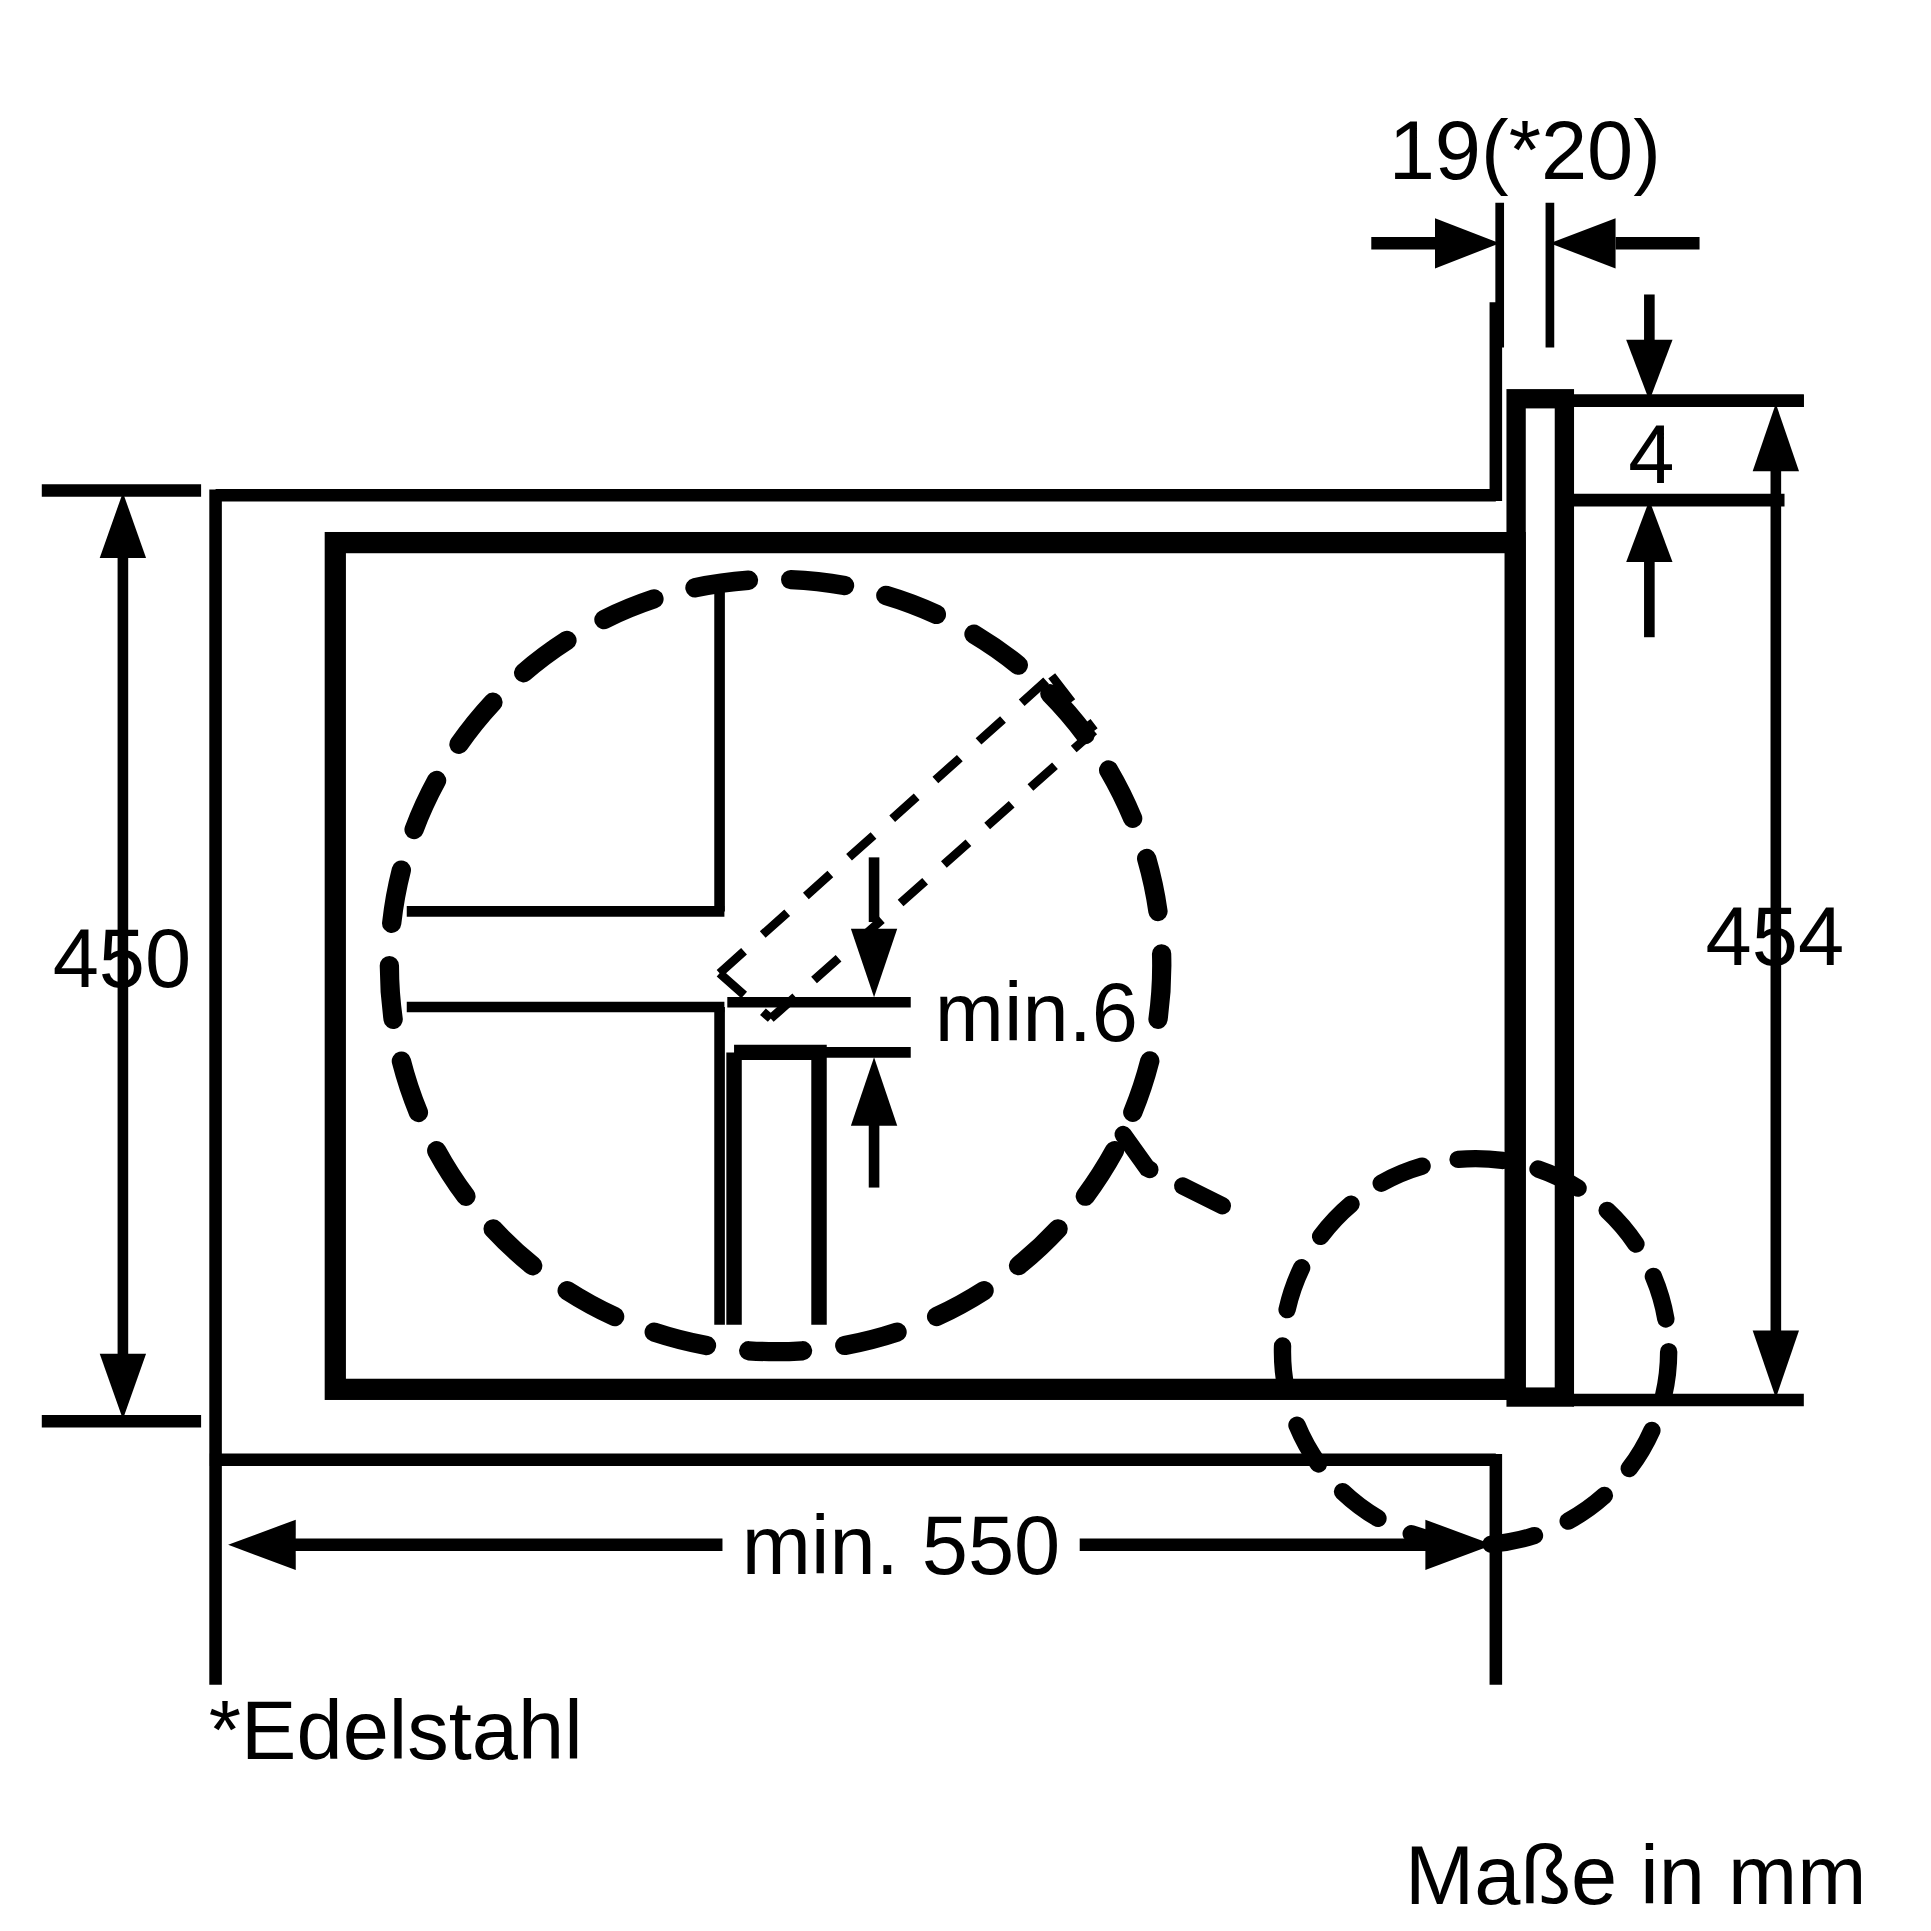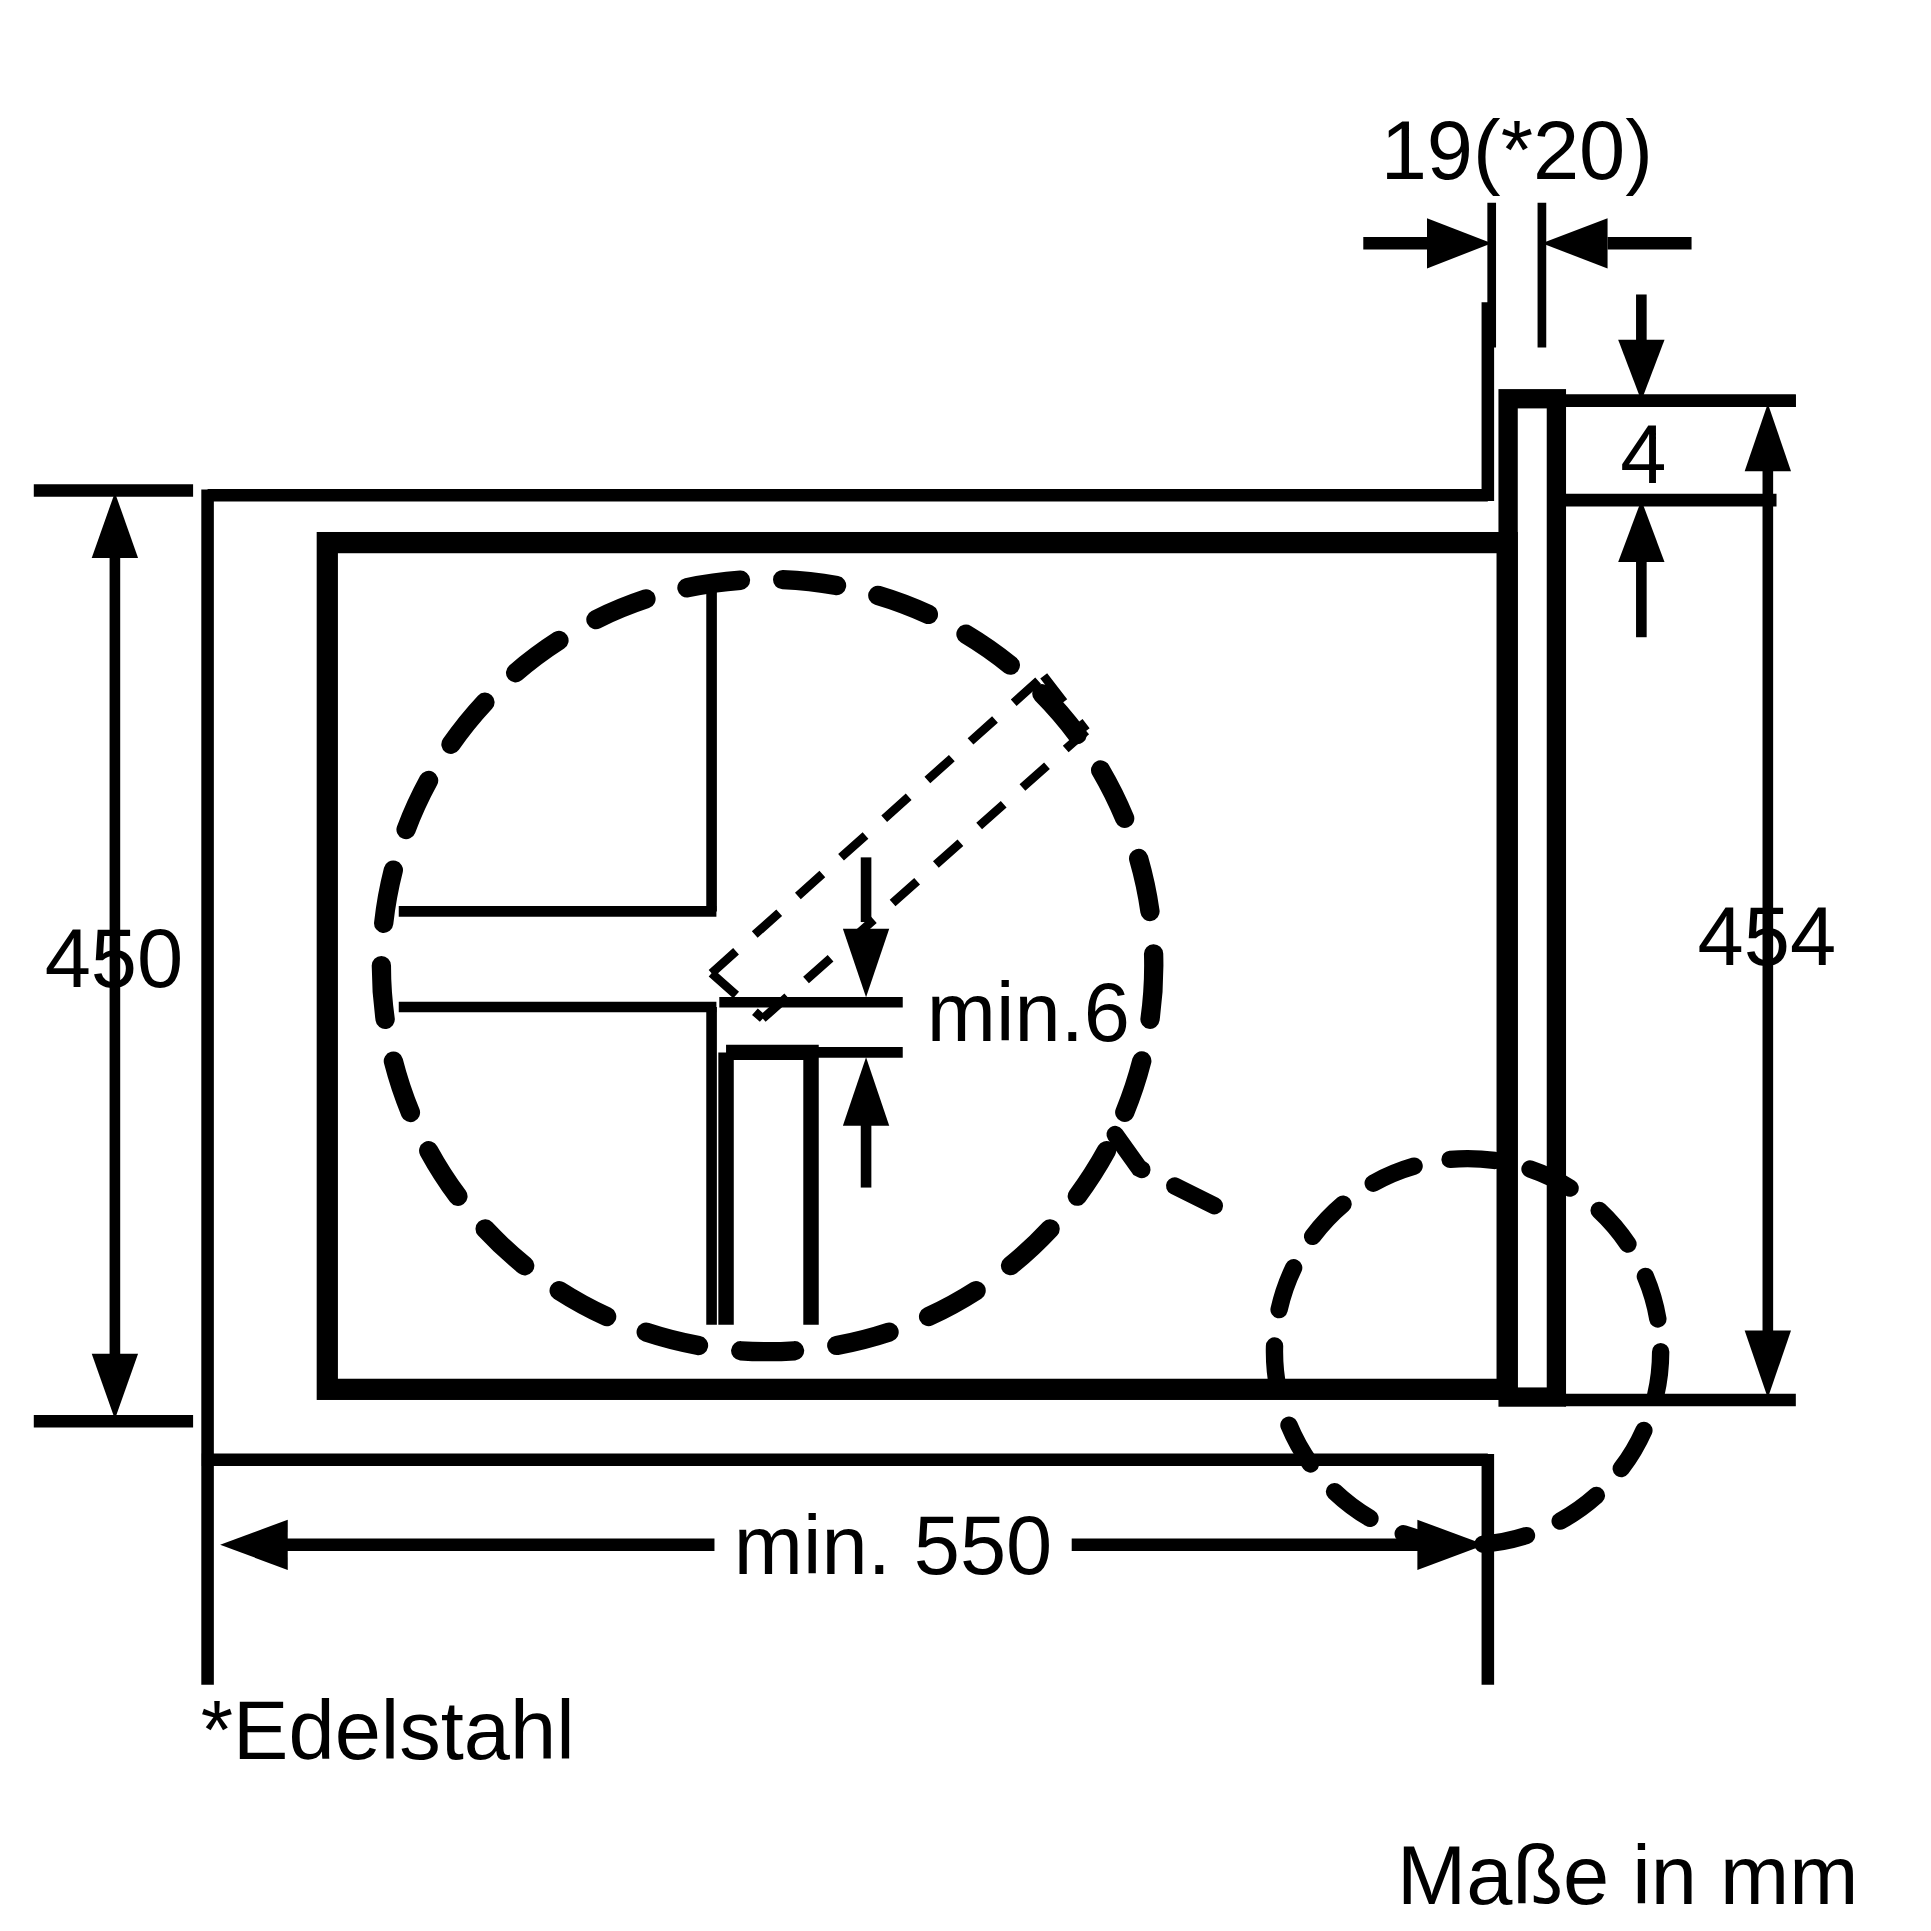--- a/index.html
+++ b/index.html
@@ -11,20 +11,21 @@
     width: 1931px;
     height: 1931px;
     font-family: "Liberation Sans", sans-serif;
     overflow: hidden;
   }
   #drawing-root {
     position: relative;
     width: 1600px;
     height: 1931px;
     background: #ffffff;
+    padding-left: 8px;
   }
   svg#technical-drawing {
     display: block;
     width: 1931px;
     height: 1931px;
   }
   .dim-text {
     font-family: "Liberation Sans", sans-serif;
     font-size: 86px;
     fill: #000000;

